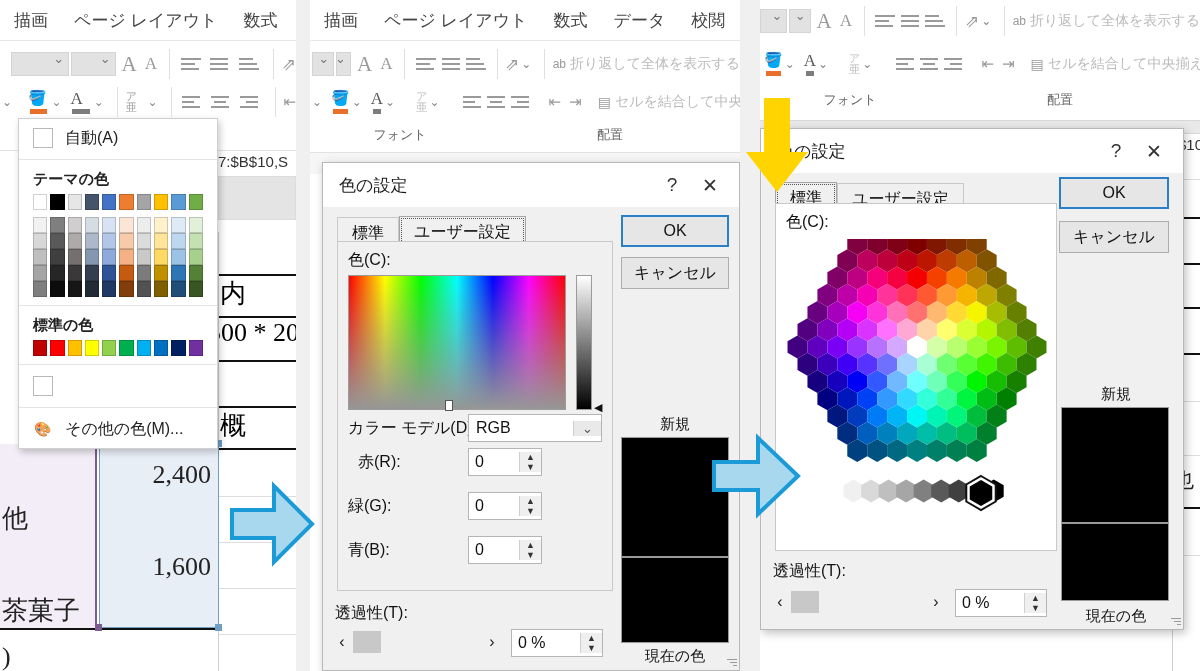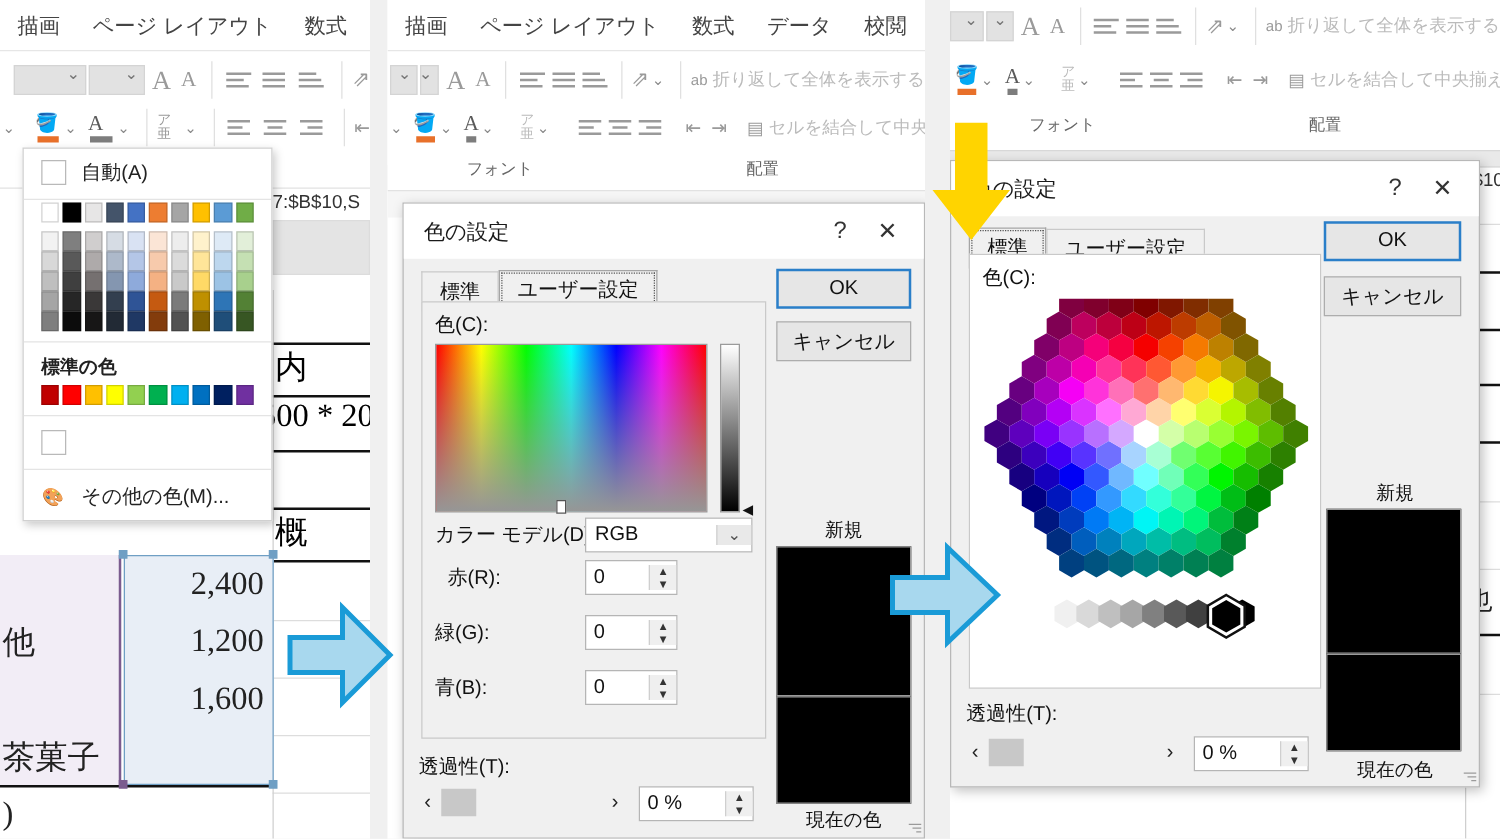--- a/index.html
+++ b/index.html
@@ -45,21 +45,21 @@
   .menu-head { font-size:15px; font-weight:bold; color:#222; padding:8px 14px 5px 14px; }
   .swgrid { padding:0 14px 6px 14px; }
   .swrow { display:flex; gap:3px; }
   .swrow + .swrow { margin-top:0; }
   .sw { width:16px; height:16px; border:1px solid rgba(0,0,0,.18); }
   .swtop { margin-bottom:7px; }
   .palette-icon { font-size:14px; }
 
   
   .cellgrid { position:absolute; left:0; right:0; }
-  .crow { display:flex; height:46px; align-items:center; font-size:26px; color:#222;
+  .crow { display:flex; height:46px; align-items:flex-end; font-size:26px; color:#222;
           font-family:"Liberation Serif",serif; }
   .cLabel { width:100px; padding-left:2px; }
   .cVal { width:122px; text-align:right; padding-right:8px; }
 
   
   .dialog { position:absolute; background:#f0f0f0; border:1px solid #b8b8b8;
             box-shadow:2px 3px 9px rgba(0,0,0,.25); z-index:30; }
   .dlg-title { height:44px; display:flex; align-items:center; background:#fff;
                padding:0 10px 0 16px; }
   .dlg-title .t { font-size:17px; color:#1a1a1a; flex:1; }
@@ -204,21 +204,20 @@
     <div style="position:absolute;top:444px;left:0;width:219px;">
       <div style="position:absolute;left:0;top:0;width:97px;height:184px;background:#f2edf6;border-right:2px solid #7b5c8f;"></div>
       <div style="position:absolute;left:99px;top:0;width:120px;height:184px;background:#e8eef6;border:1px solid #6f9fc4;"></div>
       <div class="cellgrid" style="top:0;">
         <div class="crow">
           <span class="cLabel"></span>
           <span class="cVal">2,400</span>
         </div>
         <div class="crow">
           <span class="cLabel">他</span>
-          <span class="cVal">1,200</span>
         </div>
         <div class="crow">
           <span class="cLabel"></span>
           <span class="cVal">1,600</span>
         </div>
         <div class="crow">
           <span class="cLabel">茶菓子</span>
         </div>
         <div class="crow" style="border-top:2px solid #111;border-bottom:2px solid #111;">
           <span class="cLabel">)</span>
@@ -229,20 +228,21 @@
       <span style="position:absolute;left:95px;top:180px;width:7px;height:7px;background:#7b5c8f;"></span>
       <span style="position:absolute;left:215px;top:180px;width:7px;height:7px;background:#6f9fc4;"></span>
     </div>
 
     <div class="menu" style="left:18px;top:118px;width:200px;">
       <div class="menu-item">
         <span class="swbox"></span>
         <span>自動(A)</span>
       </div>
       <div class="menu-sep"></div>
+      <div class="menu-head">テーマの色</div>
       <div class="swgrid" id="theme-grid">
           <div class="swrow swtop">
             <span class="sw" style="background: rgb(255, 255, 255);"></span>
             <span class="sw" style="background: rgb(0, 0, 0);"></span>
             <span class="sw" style="background: rgb(231, 230, 230);"></span>
             <span class="sw" style="background: rgb(68, 84, 106);"></span>
             <span class="sw" style="background: rgb(68, 114, 196);"></span>
             <span class="sw" style="background: rgb(237, 125, 49);"></span>
             <span class="sw" style="background: rgb(165, 165, 165);"></span>
             <span class="sw" style="background: rgb(255, 192, 0);"></span>

